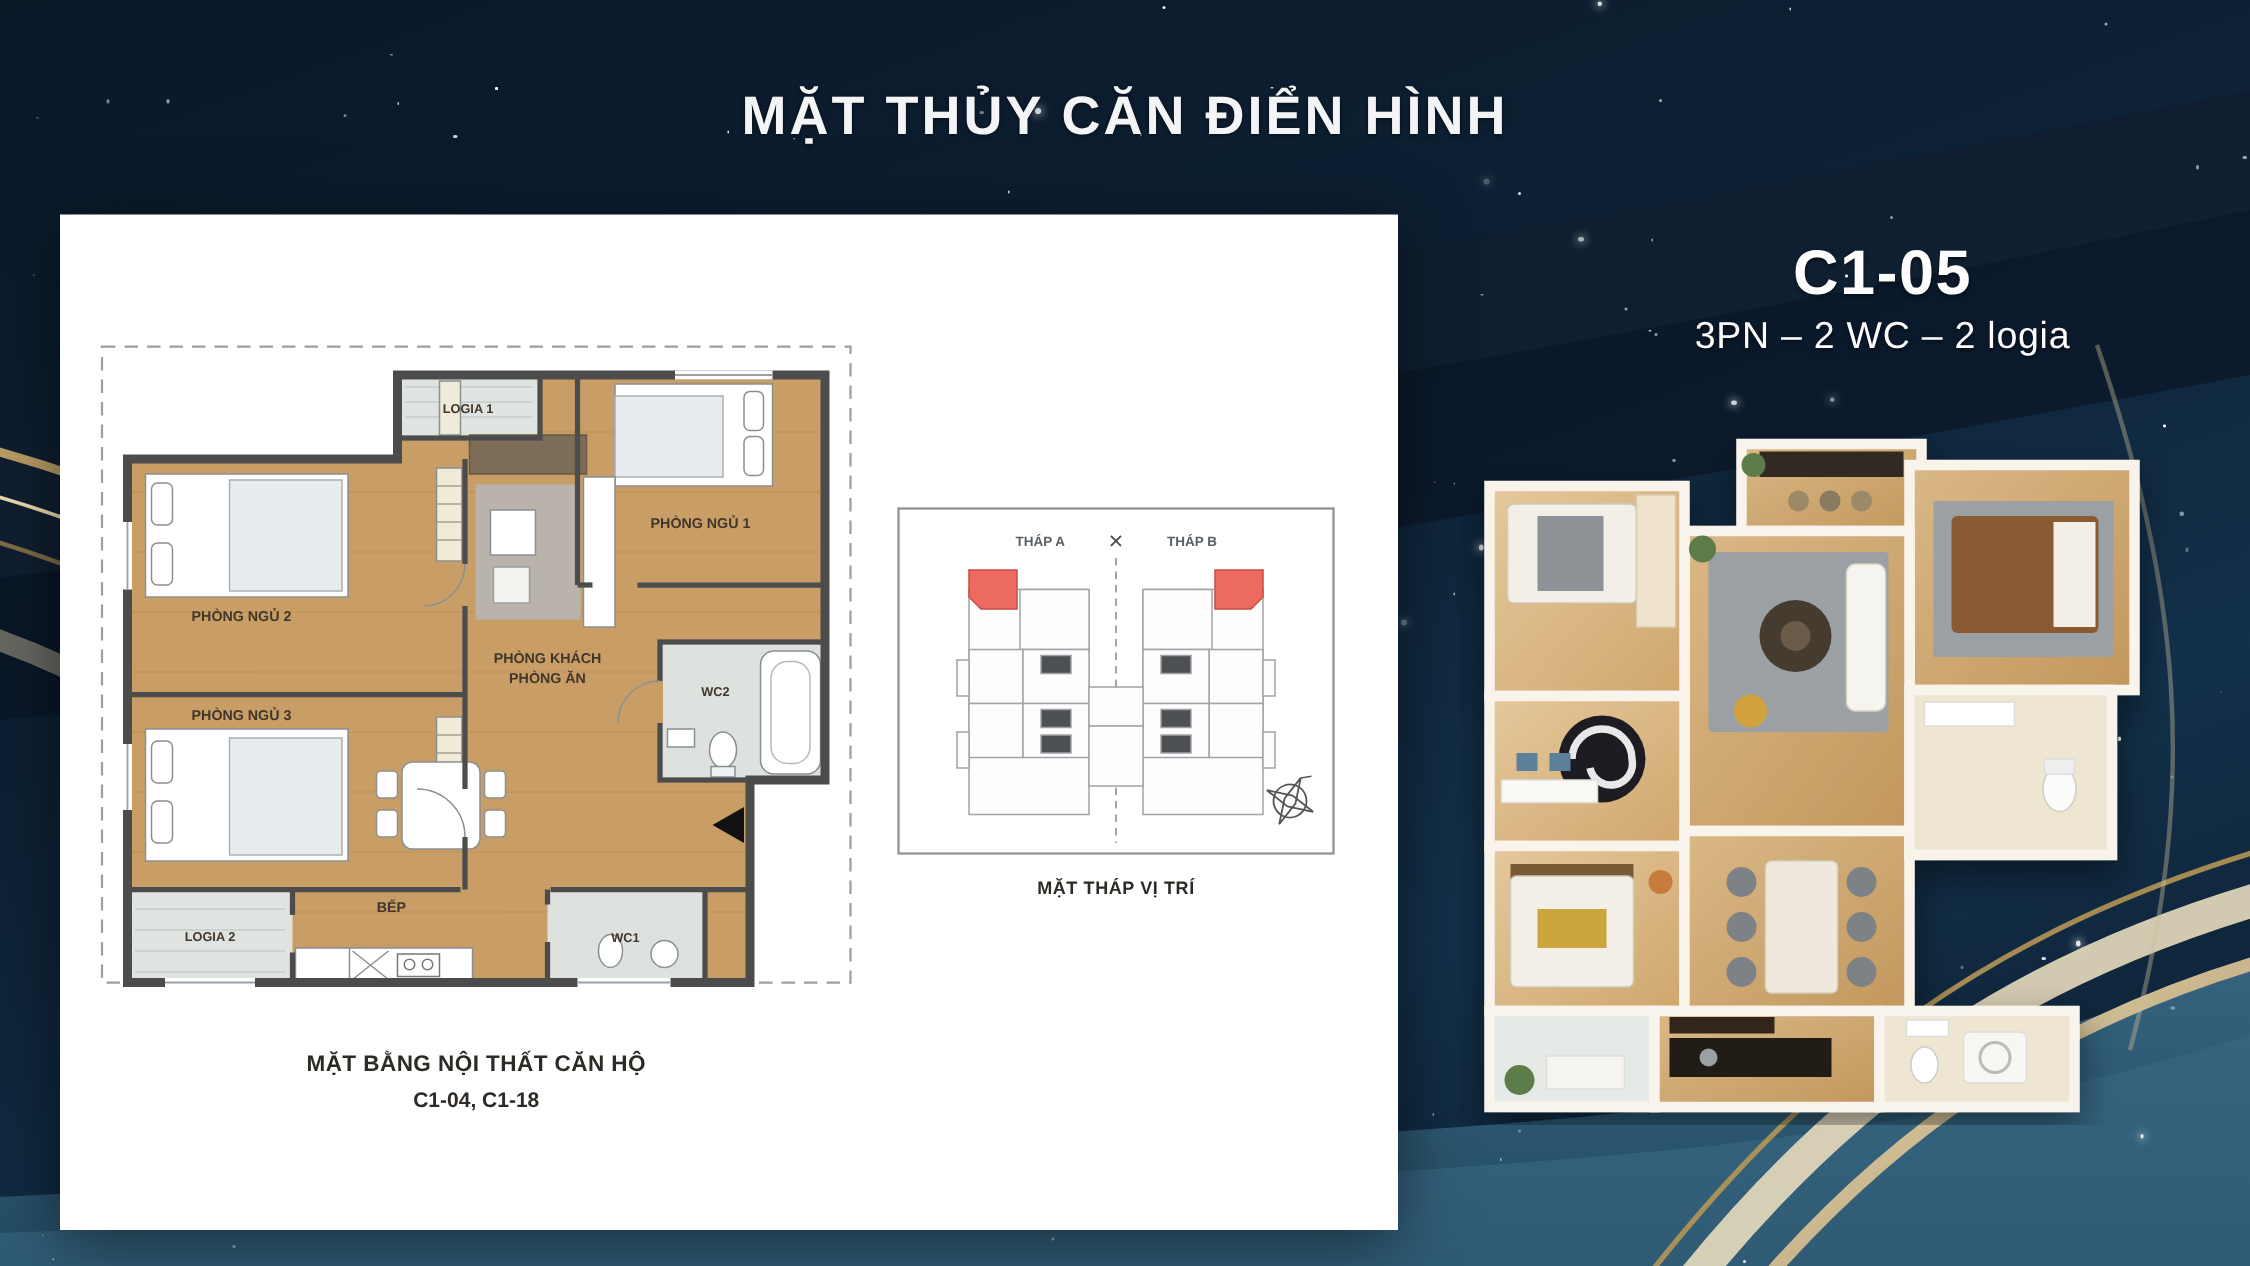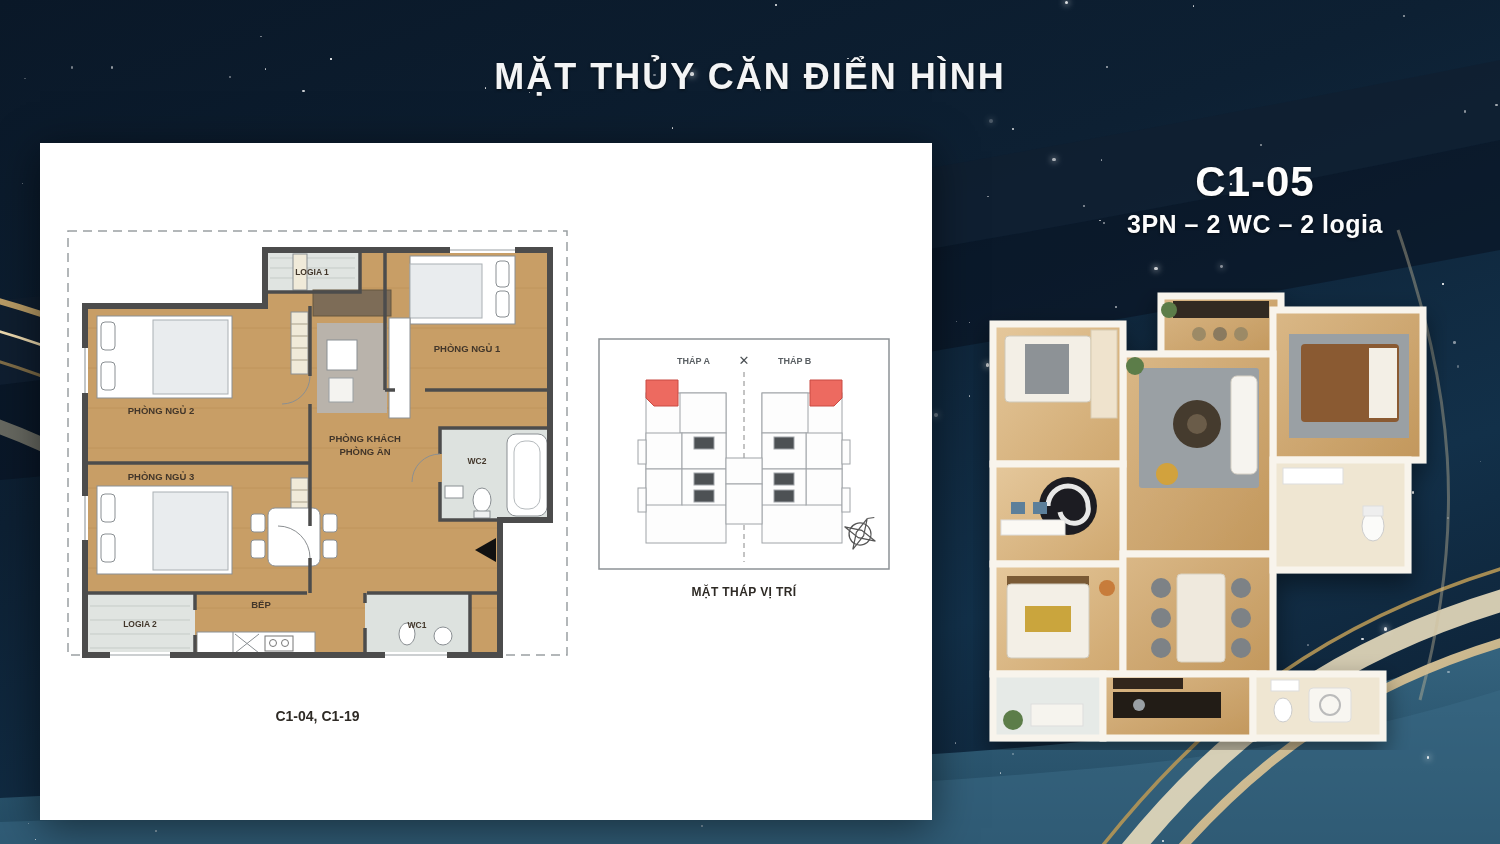--- a/index.html
+++ b/index.html
@@ -38,21 +38,21 @@
     position:absolute;left:584px;top:486px;width:258px;border-collapse:collapse;
     font-size:10.5px;font-weight:bold;color:#2b2b2b;
   }
   table.area td{border:1px solid #9aa0a3;padding:4px 6px;}
   table.area td.lbl{width:60%;}
   table.area td.val{text-align:center;}
 
   .unit-info{position:absolute;left:1055px;top:158px;width:400px;text-align:center;color:#fdfdfd;
     text-shadow:0 1px 3px rgba(0,0,0,.6);}
   .unit-code{font-size:42px;font-weight:bold;letter-spacing:1px;}
-  .unit-spec{font-size:25px;font-weight:bold;margin-top:4px;letter-spacing:.5px;}
+  .unit-spec{font-size:25px;font-weight:normal;margin-top:4px;letter-spacing:.5px;}
 
   .plan3d{position:absolute;left:973px;top:288px;width:474px;height:462px;}
   .plan3d svg{display:block;width:100%;height:100%;}
 </style>
 </head>
 <body>
 
 <svg class="bg-decor" viewBox="0 0 1500 844" preserveAspectRatio="none">
   <defs>
     <linearGradient id="goldline" x1="0" y1="0" x2="1" y2="1">
@@ -404,21 +404,22 @@
           <text x="300" y="227">PHÒNG ĂN</text>
           <text x="412" y="236" font-size="8.5">WC2</text>
           <text x="196" y="380">BẾP</text>
           <text x="352" y="400" font-size="8.5">WC1</text>
           <text x="75" y="399" font-size="8.5">LOGIA 2</text>
         </g>
       </svg>
     </div>
 
     <div class="plan-caption">
-      <div class="l2">C1-04, C1-19</div>
+      <div class="l1">MẶT BẰNG NỘI THẤT CĂN HỘ</div>
+      <div class="l2">C1-04, C1-18</div>
     </div>
 
     <div class="locplan">
       <svg viewBox="0 0 292 232">
         <rect x="1" y="1" width="290" height="230" fill="#ffffff" stroke="#8d9296" stroke-width="1.5"></rect>
         <text x="112" y="26" font-size="9" font-weight="bold" fill="#5a5f63" text-anchor="end">THÁP A</text>
         <text x="146" y="27" font-size="13" fill="#4a4f53" text-anchor="middle">✕</text>
         <text x="180" y="26" font-size="9" font-weight="bold" fill="#5a5f63" text-anchor="start">THÁP B</text>
         <line x1="146" y1="34" x2="146" y2="224" stroke="#888" stroke-width="1" stroke-dasharray="5 4"></line>
 

